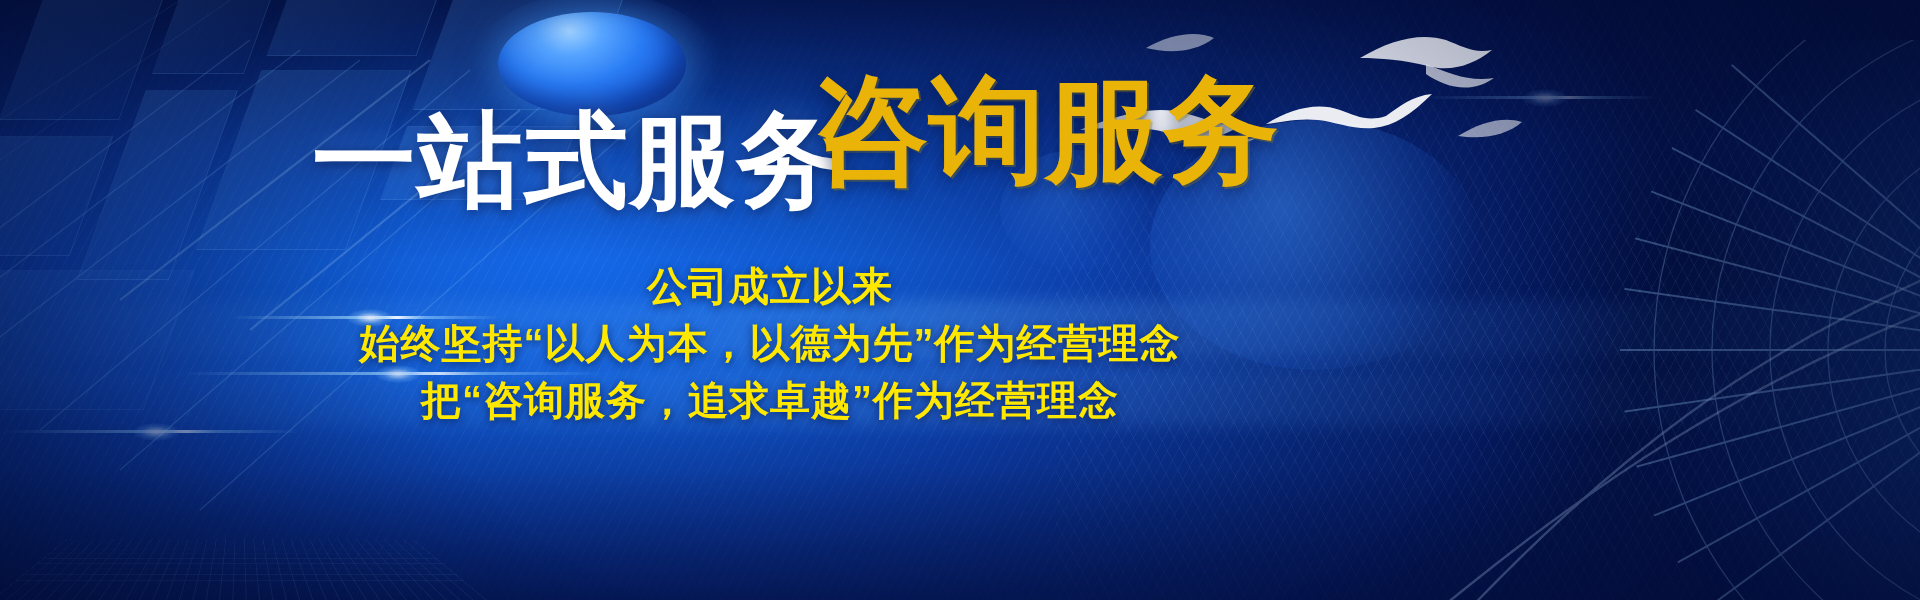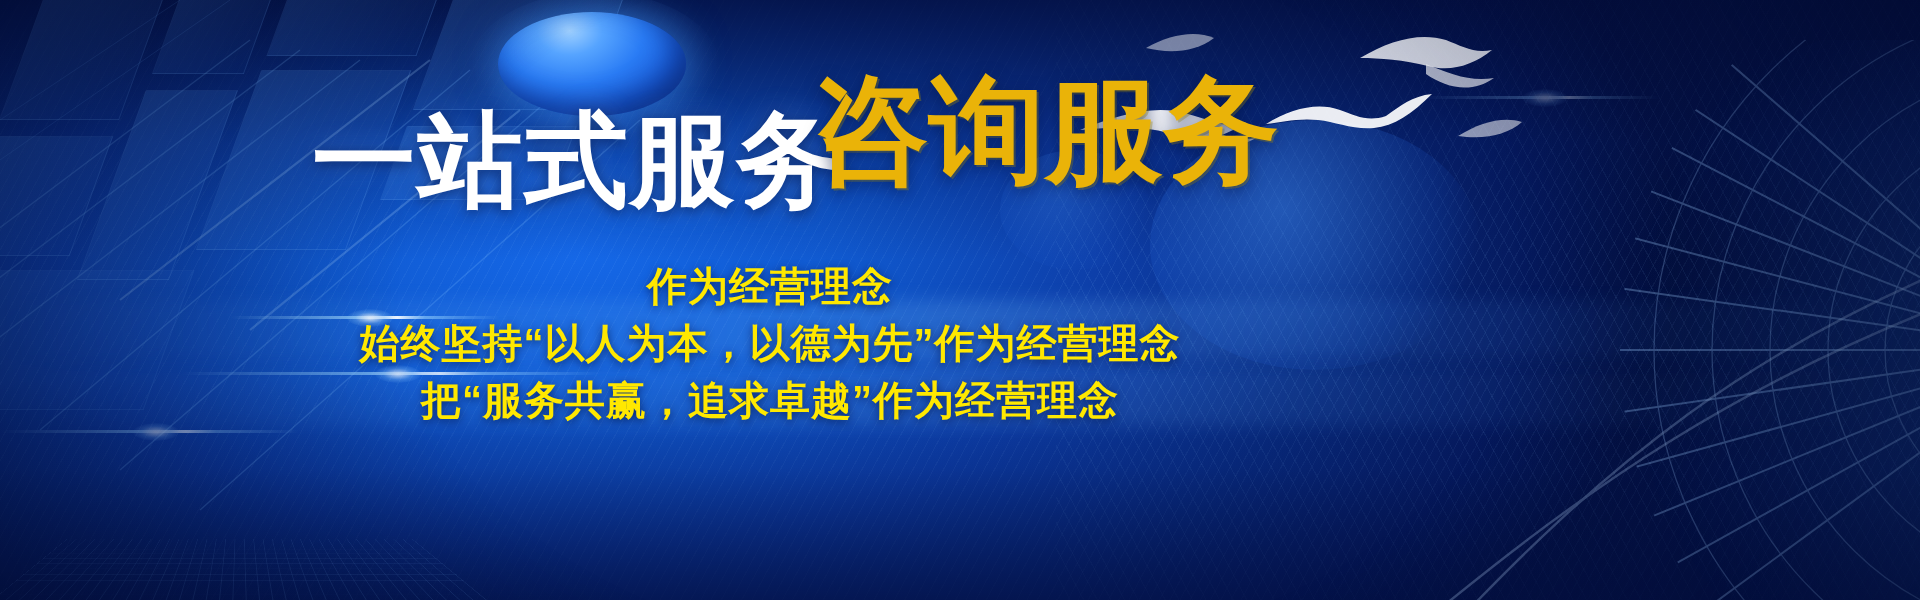--- a/index.html
+++ b/index.html
@@ -284,18 +284,18 @@
   </svg>
 
   <div class="bg-vignette"></div>
 
   <div class="headline">
     <div class="hl-white">一站式服务</div>
     <div class="hl-yellow">咨询服务</div>
   </div>
 
   <div class="subtitle">
-    <div>作为经营理念</div>
+    <div>公司成立以来</div>
     <div>始终坚持“以人为本，以德为先”作为经营理念</div>
-    <div>把“服务共赢，追求卓越”作为经营理念</div>
+    <div>把“咨询服务，追求卓越”作为经营理念</div>
   </div>
 
 </div>
 
 </body></html>

